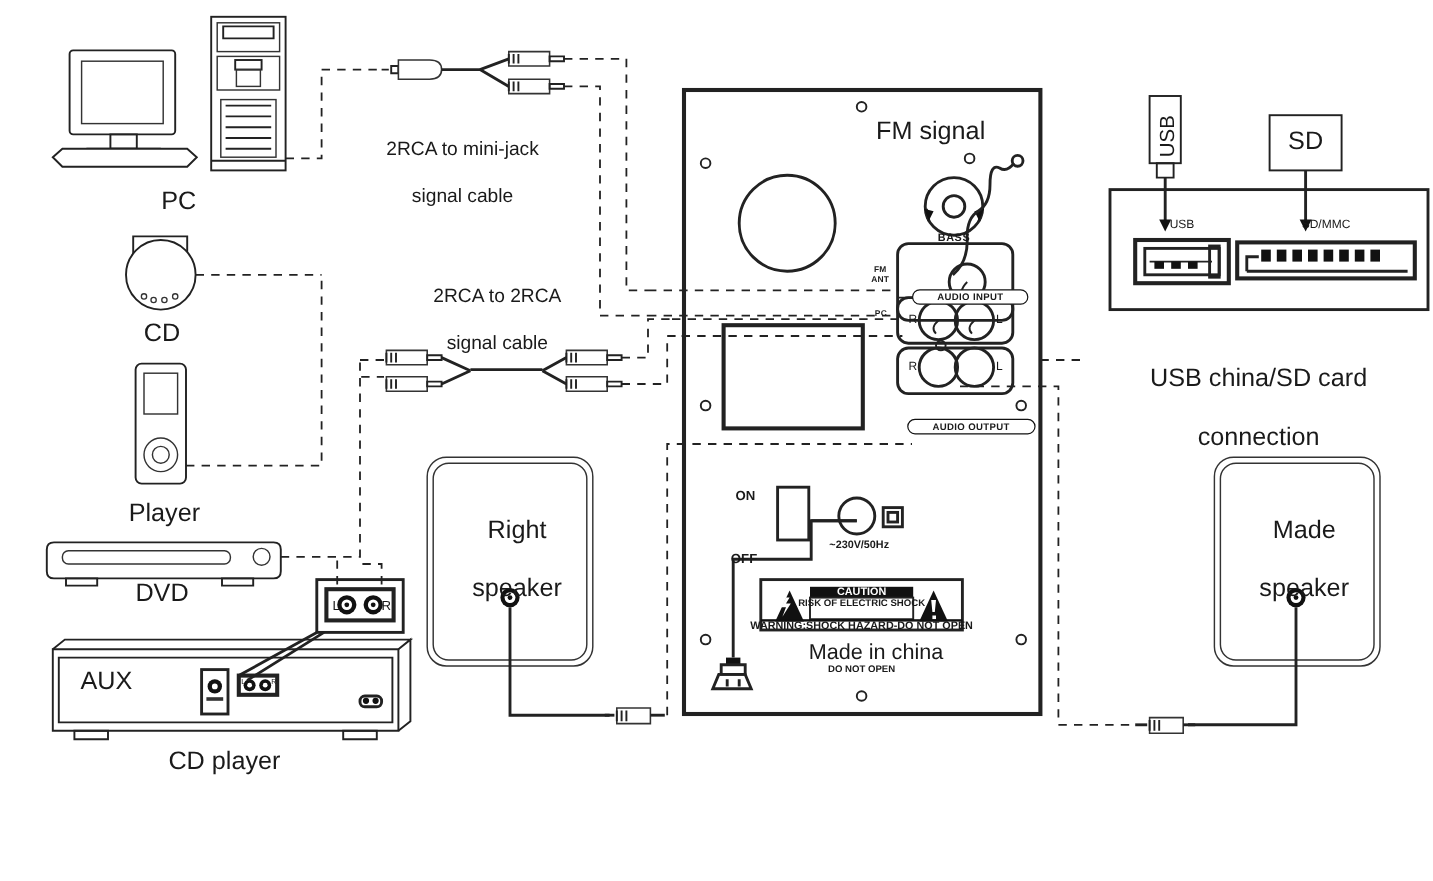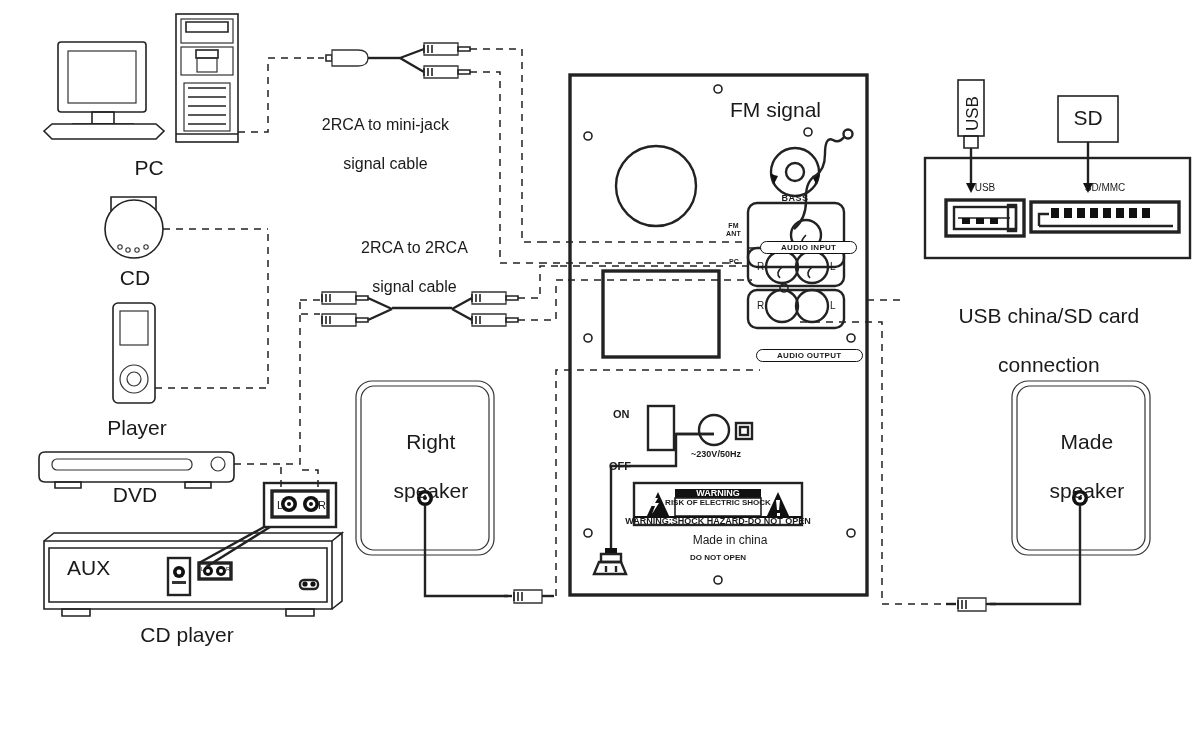--- a/index.html
+++ b/index.html
@@ -369,23 +369,23 @@
 <div class="lbl tiny" style="left:729px;top:258px;font-weight:bold;">PC</div>
 
 <div class="lbl mini" style="left:757px;top:261px;">R</div>
 <div class="lbl mini" style="left:830px;top:261px;">L</div>
 <div class="lbl mini" style="left:757px;top:300px;">R</div>
 <div class="lbl mini" style="left:830px;top:300px;">L</div>
 
 <div class="lbl tiny2" style="left:613px;top:408px;font-weight:bold;">ON</div>
 <div class="lbl tiny2" style="left:609px;top:460px;font-weight:bold;">OFF</div>
 <div class="lbl c" style="left:716px;top:449px;font-size:9px;font-weight:bold;">~230V/50Hz</div>
-<div class="lbl c" style="left:718px;top:533px;font-size:12px;padding-left:24px;">Made in china</div>
-
-<div class="lbl c" style="left:718px;top:488px;font-size:9px;font-weight:bold;color:#ffffff;">WARNING</div>
+<div class="lbl c" style="left:718px;top:533px;font-size:18px;padding-left:24px;">Made in china</div>
+
+<div class="lbl c" style="left:718px;top:488px;font-size:9px;font-weight:bold;color:#ffffff;">CAUTION</div>
 <div class="lbl c" style="left:718px;top:498px;font-size:8px;font-weight:bold;">RISK OF ELECTRIC SHOCK</div>
 <div class="lbl c" style="left:718px;top:506px;font-size:8px;font-weight:bold;margin-top:47px;">DO NOT OPEN</div>
 <div class="lbl c" style="left:718px;top:516px;font-size:9px;font-weight:bold;">WARNING:SHOCK HAZARD-DO NOT OPEN</div>
 
 <div class="lbl c big" style="left:425px;top:405px;">
   <span>Right</span><br>
   <span>speaker</span>
 </div>
 <div class="lbl c big" style="left:1081px;top:405px;">
   <span>Made</span><br>

